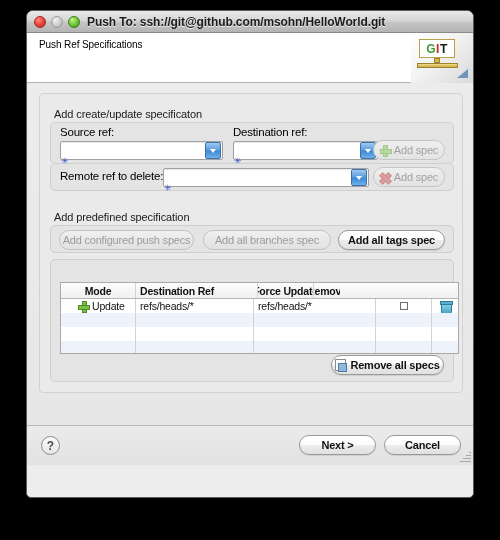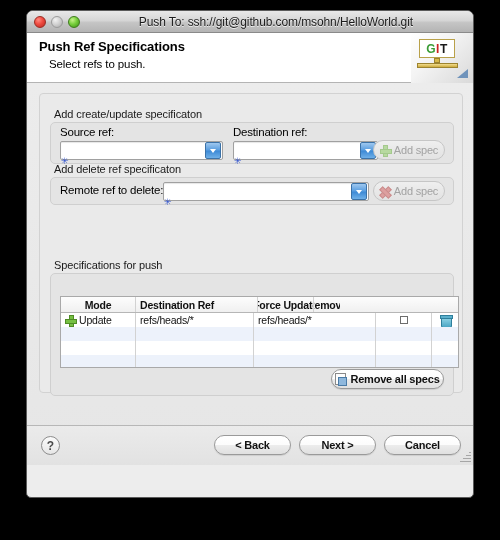--- a/index.html
+++ b/index.html
@@ -39,40 +39,40 @@
   }
   .light.min {
     background: radial-gradient(circle at 35% 30%, #f2f2f2 0%, #d3d3d3 45%, #a9a9a9 100%);
     border: 1px solid #9b9b9b;
   }
   .light.zoom {
     background: radial-gradient(circle at 35% 30%, #c7f18a 0%, #77cf3c 45%, #3d8e16 100%);
     border: 1px solid #3e7c1c;
   }
   #title-text {
-    width: 100%; text-align: right;
-    font-size: 12px; font-weight: normal;
+    width: 100%; text-align: left;
+    font-size: 12px; font-weight: bold;
     color: #1c1c1c;
     text-shadow: 0 1px 0 rgba(255,255,255,0.75);
     letter-spacing: -0.1px;
     padding: 0 60px;
     white-space: nowrap;
     overflow: hidden;
   }
 
   
   #banner {
     position: relative;
     height: 50px;
     background: #ffffff;
     border-bottom: 1px solid #b4b4b4;
     padding: 6px 10px 0 12px;
   }
   #banner-title {
-    font-size: 13px; font-weight: bold; color: #000;
+    font-size: 10px; font-weight: normal; color: #000;
     letter-spacing: -0.1px;
   }
   #banner-sub {
     font-size: 11.5px; color: #000; margin-top: 4px; margin-left: 10px;
     letter-spacing: -0.1px;
   }
   
   #banner-logo {
     position: absolute; right: 0px; top: 0px;
     width: 62px; height: 50px;
@@ -351,21 +351,20 @@
     <div class="lights">
       <div class="light close"></div>
       <div class="light min"></div>
       <div class="light zoom"></div>
     </div>
     <div id="title-text">Push To: ssh://git@github.com/msohn/HelloWorld.git</div>
   </div>
 
   <div id="banner">
     <div id="banner-title">Push Ref Specifications</div>
-    <div id="banner-sub">Select refs to push.</div>
     <div id="banner-logo">
       <div id="logo-box">
         <span class="g">G</span>
           <span class="i">I</span>
           <span class="t">T</span>
       </div>
       <div id="logo-stand"></div>
       <div id="logo-base"></div>
       <div id="logo-tri"></div>
     </div>
@@ -390,50 +389,62 @@
             <div class="req-mark">✳</div>
           </div>
           <div class="btn disabled" style="position:absolute; right:8px; top:17px; width:72px; padding:0;">
             <span class="ic-plus dim"></span>
             <span>Add spec</span>
           </div>
         </div>
       </div>
 
       <div class="group" style="left:10px; top:69px; width:404px;">
-        <div class="group-label">Add delete ref specificaton</div>
         <div class="group-frame" style="height:28px;">
           <div style="position:absolute; left:9px; top:6px;" class="field-label">Remote ref to delete:</div>
           <div class="combo" style="position:absolute; left:112px; top:4px; width:206px;">
             <div class="combo-value"></div>
             <div class="combo-arrow"></div>
             <div class="req-mark">✳</div>
           </div>
           <div class="btn disabled" style="position:absolute; right:8px; top:3px; width:72px; padding:0;">
             <span class="ic-x"></span>
             <span>Add spec</span>
           </div>
         </div>
       </div>
 
+      <div class="group" style="left:10px; top:117px; width:404px;">
+        <div class="group-label">Add predefined specification</div>
+        <div class="group-frame" style="height:28px;">
+          <div class="btn flat" style="position:absolute; left:8px; top:4px; width:135px; padding:0;">
+            <span>Add configured push specs</span>
+          </div>
+          <div class="btn flat" style="position:absolute; left:152px; top:4px; width:128px; padding:0;">
+            <span>Add all branches spec</span>
+          </div>
+          <div class="btn" style="position:absolute; right:8px; top:4px; width:107px; padding:0;">
+            <span>Add all tags spec</span>
+          </div>
+        </div>
+      </div>
 
       <div class="group" style="left:10px; top:165px; width:404px;">
-        <div class="group-label">Specifications for push</div>
         <div class="group-frame" style="height:123px;">
 
           <div id="spec-table">
             <div class="thead">
               <div class="th col-mode">Mode</div>
               <div class="th col-dst" style="justify-content:flex-start; padding-left:4px;">Destination Ref</div>
               <div class="th col-force">Force Update</div>
               <div class="th col-rm">Remove</div>
             </div>
 
             <div class="trow">
-              <div class="td col-mode" style="padding-left:4px; gap:4px;">
+              <div class="td col-mode" style="padding-left:17px; gap:4px;">
                 <span class="ic-plus bright"></span>
                 <span>Update</span>
               </div>
               <div class="td col-src">refs/heads/*</div>
               <div class="td col-dst">refs/heads/*</div>
               <div class="td col-force center">
                 <span class="cb"></span>
               </div>
               <div class="td col-rm center">
                 <span class="ic-trash"></span>
@@ -470,23 +481,20 @@
           </div>
         </div>
       </div>
 
     </div>
 
     <div id="footer">
       <div id="help-btn">?</div>
       <div id="nav-buttons">
         <div class="btn">
-          <span>&lt; Back</span>
-        </div>
-        <div class="btn">
           <span>Next &gt;</span>
         </div>
         <div class="btn">
           <span>Cancel</span>
         </div>
       </div>
       <div id="resize-grip">
         <i></i>
           <i></i>
           <i></i>

